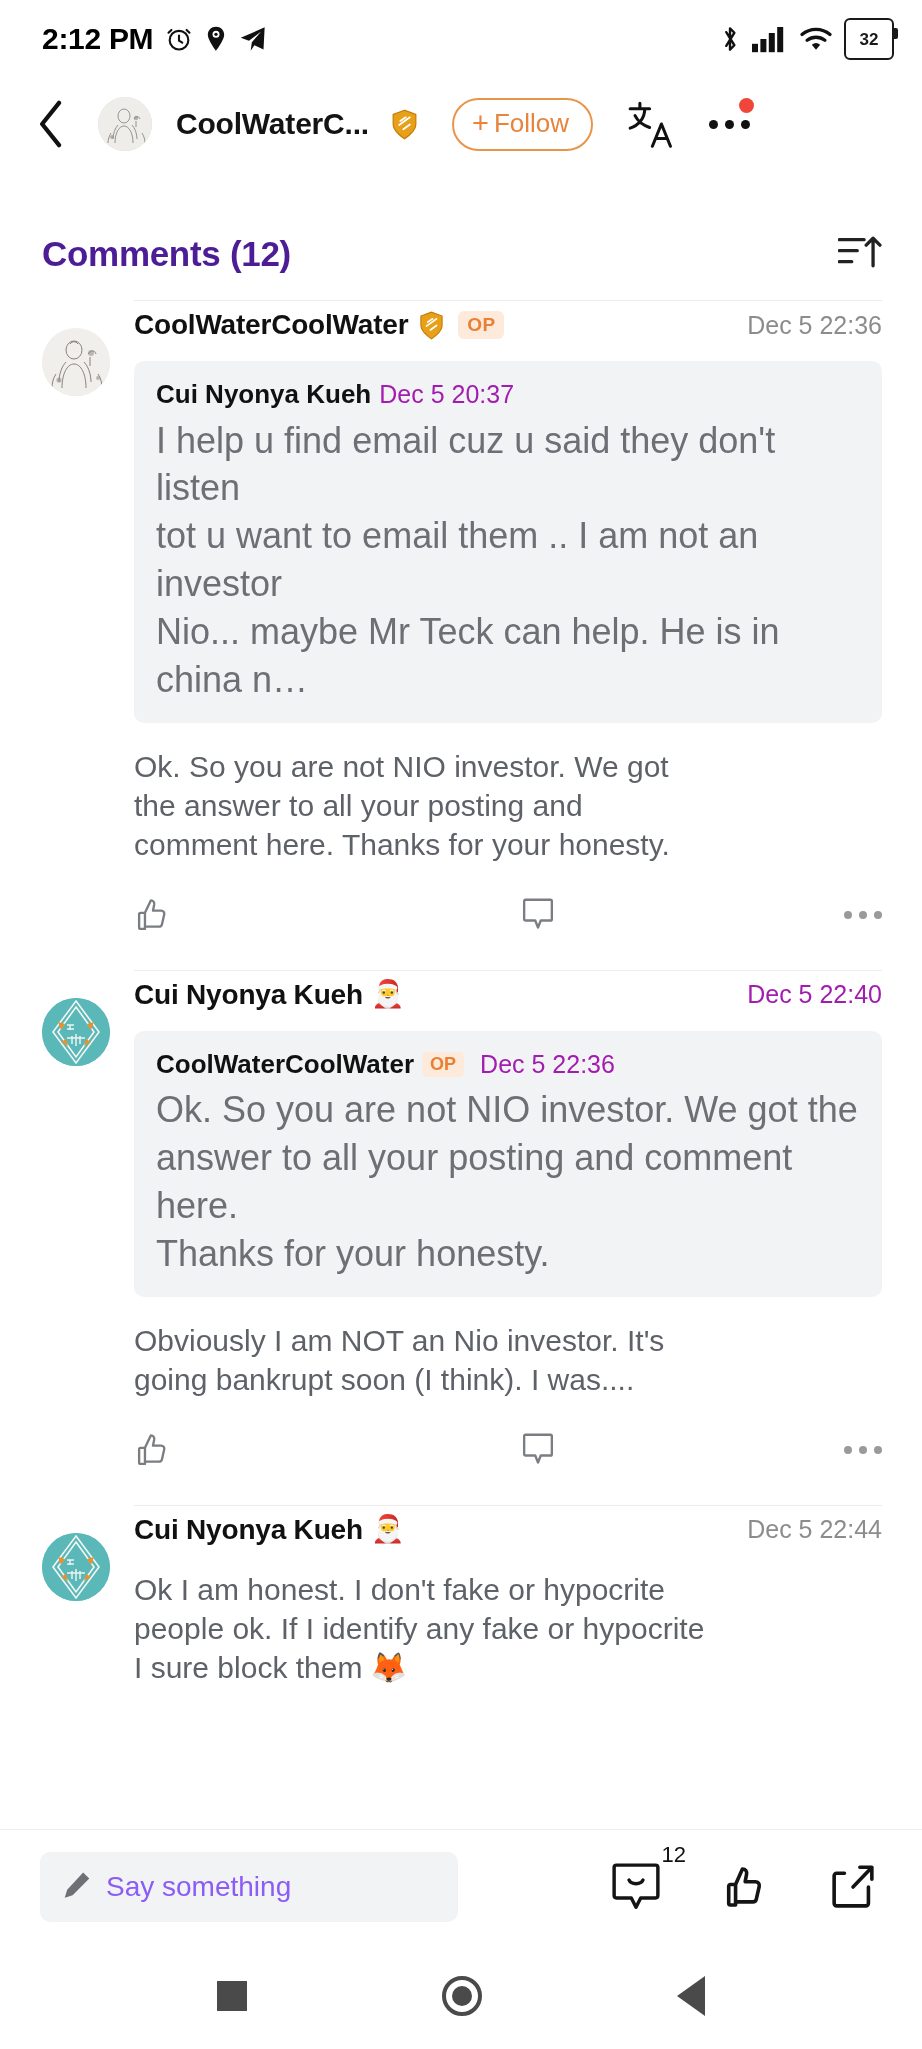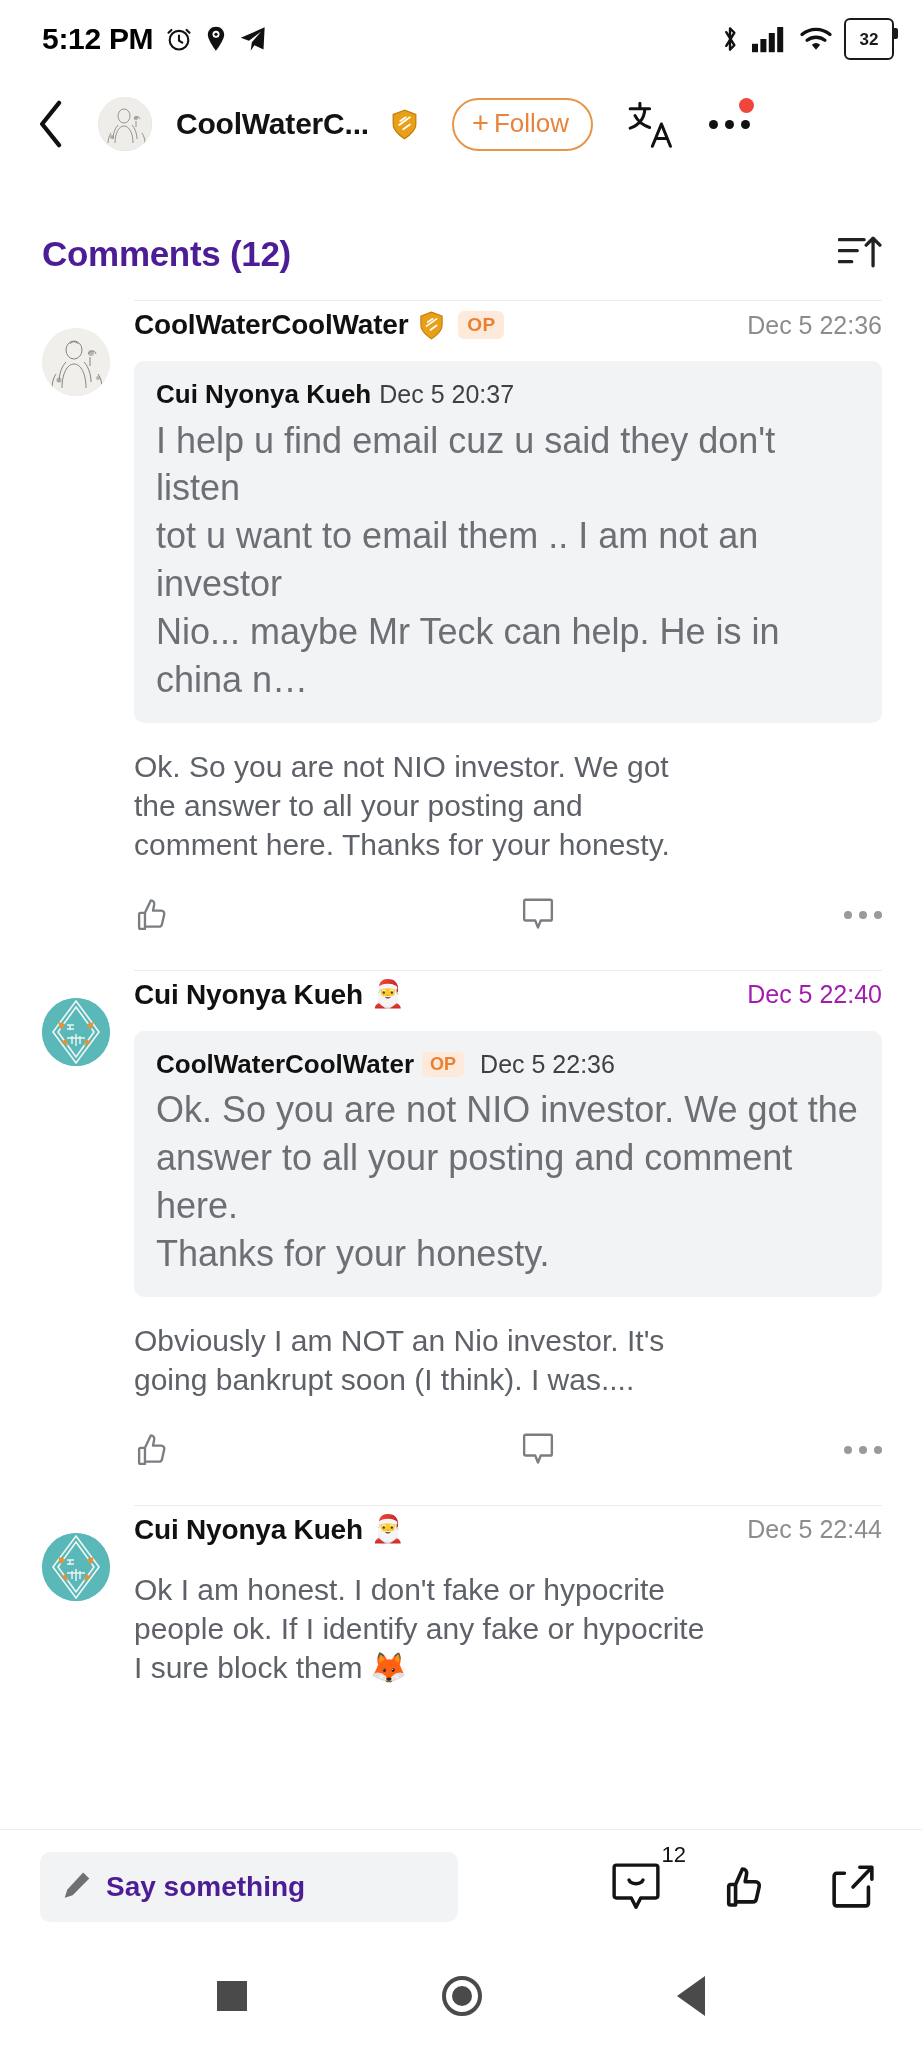--- a/index.html
+++ b/index.html
@@ -105,21 +105,21 @@
     background:#f2f3f5; border-radius: 10px;
     padding: 17px 20px 19px 22px; margin-top: 20px;
   }
   .quote-head { font-size: 25px; line-height: 1.25; margin-bottom: 6px; }
   .quote-author { font-weight: 700; color:#111; font-size: 26px; }
   .quote-op {
     display:inline-block; background:#fdeadb; color:#ea8034;
     font-size: 18px; font-weight:600; border-radius: 5px;
     padding: 3px 8px 4px; margin: 0 8px; vertical-align: 3px; line-height:1;
   }
-  .quote-time { color:#404040; font-size: 25px; margin-left: 8px; }
+  .quote-time { color:#a21caf; font-size: 25px; margin-left: 8px; }
   .quote-body {
     font-size: 36px; line-height: 1.33; color:#6c6f74;
     margin-top: 4px; white-space: pre-line;
   }
   .msg {
     font-size: 30px; line-height: 1.3; color:#5e6268;
     margin-top: 24px; white-space: pre-line;
   }
   .actions {
     display:flex; align-items:center; margin-top: 32px; padding-bottom: 30px;
@@ -133,21 +133,21 @@
   
   .bottombar {
     flex: 0 0 114px; height: 114px;
     border-top: 1.5px solid #ededed;
     display:flex; align-items:center; padding: 0 38px 0 40px;
   }
   .say-box {
     width: 418px; height: 70px; background:#f2f3f5; border-radius: 10px;
     display:flex; align-items:center; padding-left: 22px; gap: 14px;
   }
-  .say-text { font-size: 28px; color:#4c1d95;font-weight:bold; }
+  .say-text { font-size: 28px; color:#8b5cf6; }
   .bb-icons { display:flex; align-items:center; margin-left:auto; gap: 62px; padding-right: 8px; }
   .bb-icon { position:relative; display:flex; align-items:center; }
   .badge-count {
     position:absolute; top: -20px; right: -26px;
     font-size: 22px; color:#111; font-weight:400;
   }
 
   
   .navbar {
     flex: 0 0 106px; height: 106px;
@@ -165,21 +165,21 @@
     border-bottom: 20px solid transparent; border-right: 28px solid #4a4a4a;
   }
 </style>
 </head>
 <body>
 
 <div class="screen">
 
   <div class="statusbar">
     <div class="sb-left">
-      <span class="sb-time">5:12 PM</span>
+      <span class="sb-time">2:12 PM</span>
       <span class="sb-icon">
         <svg width="28" height="28" viewBox="0 0 24 24">
             <circle cx="12" cy="13" r="8" fill="none" stroke="#111" stroke-width="1.8"></circle>
             <path d="M12 9v4.4l2.8 1.8" stroke="#111" stroke-width="1.8" fill="none" stroke-linecap="round"></path>
             <path d="M5.5 4.2 3 6.6M18.5 4.2 21 6.6" stroke="#111" stroke-width="1.8" stroke-linecap="round"></path>
           </svg>
       </span>
       <span class="sb-icon">
         <svg width="22" height="28" viewBox="0 0 18 24">
             <path d="M9 1.5C5 1.5 2 4.4 2 8.2c0 5 7 14 7 14s7-9 7-14c0-3.8-3-6.7-7-6.7z" fill="#111"></path>

